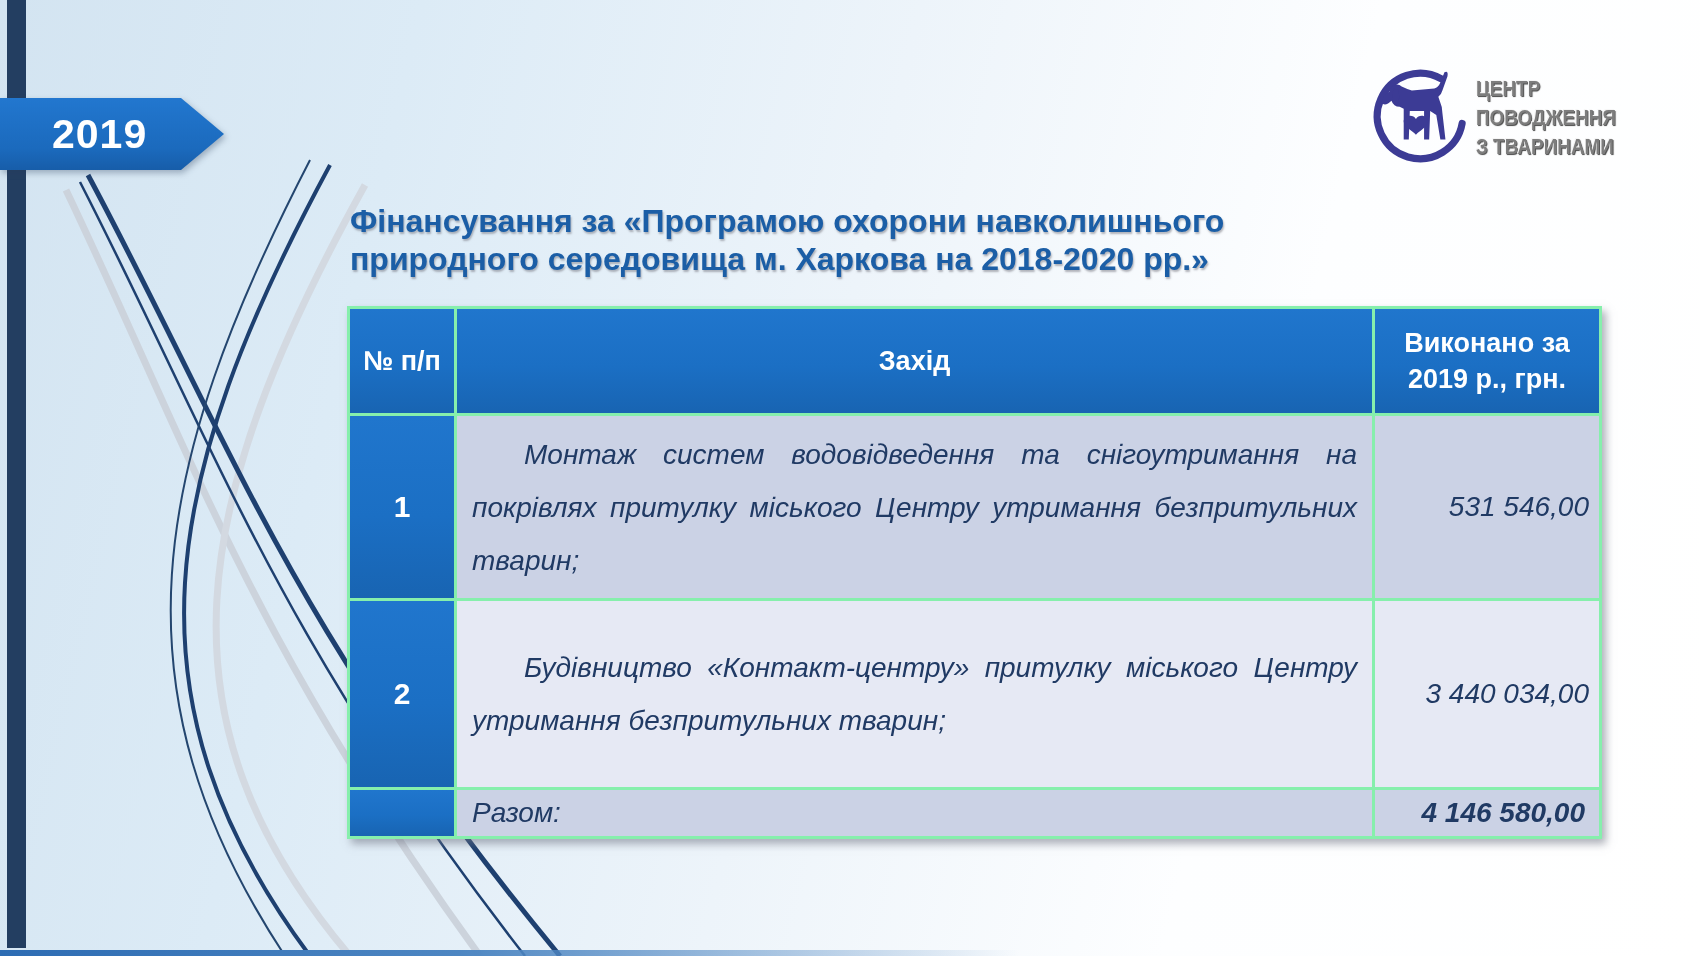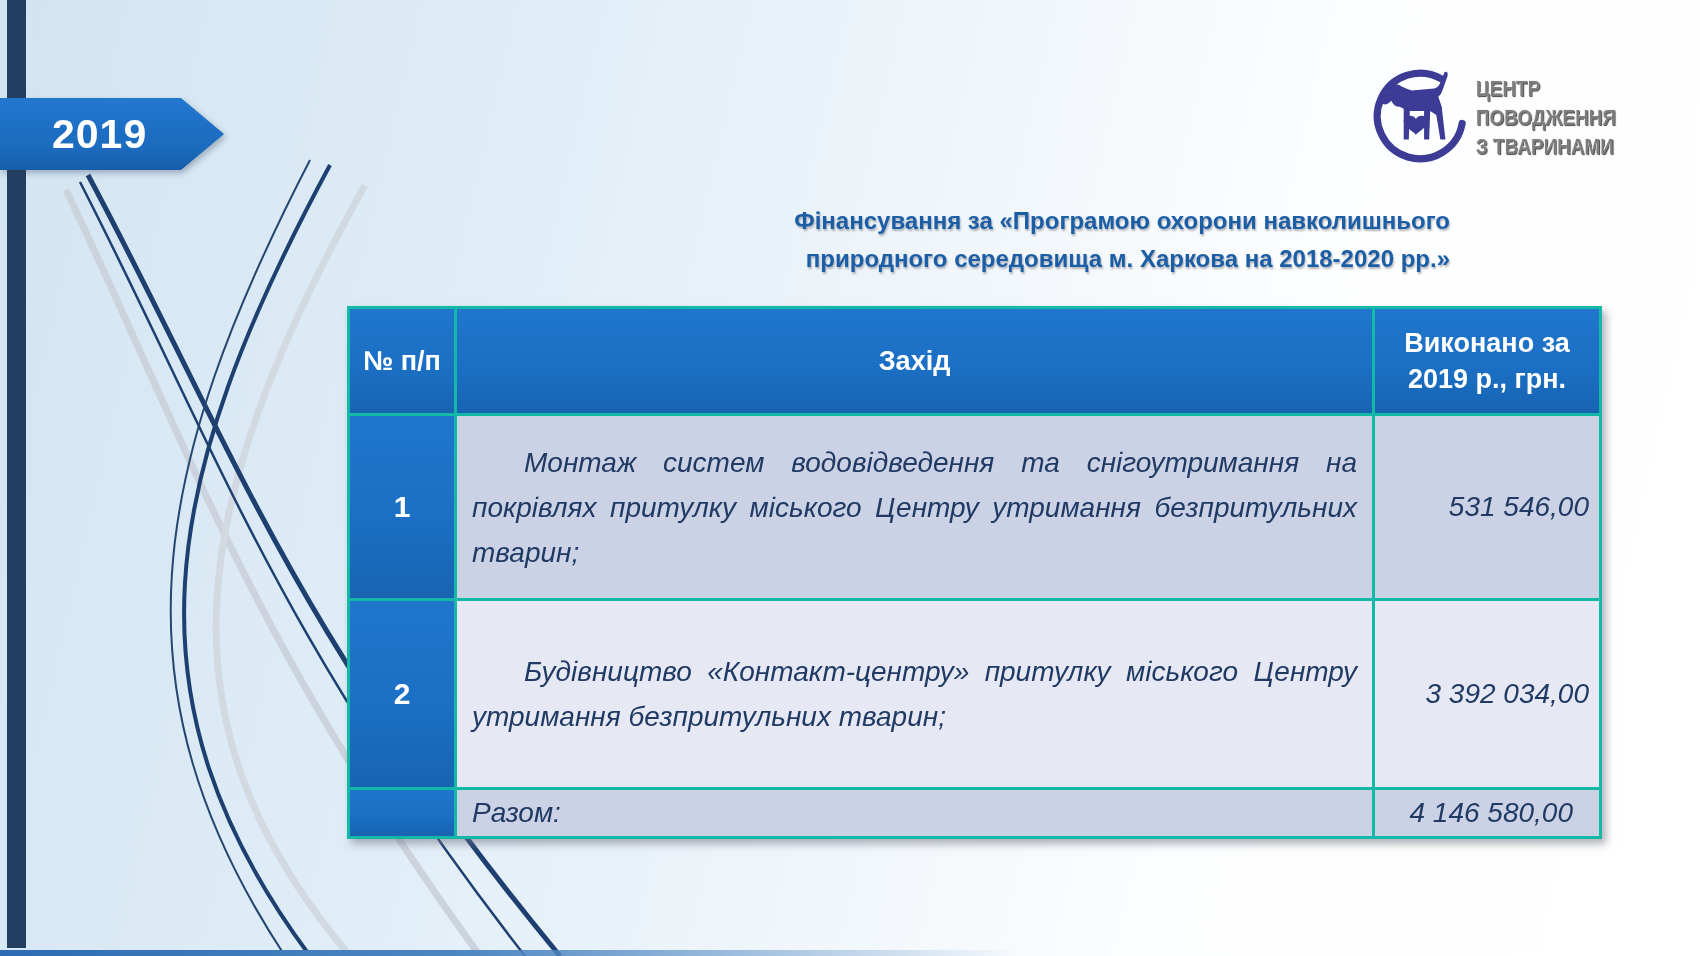--- a/index.html
+++ b/index.html
@@ -42,50 +42,50 @@
     position: absolute; left: 108px; top: 16px;
     font-weight: bold; font-size: 22px; line-height: 29px;
     color: #7d7d7d; letter-spacing: 0px; white-space: nowrap;
     transform: scaleX(0.86); transform-origin: left top;
     text-shadow: -1px -1px 0 #f5f5f5, 1px 1px 1px #4a4a4a;
   }
 
   
   .title {
     position: absolute; left: 350px; top: 202px; width: 1100px;
-    text-align: right; color: #1b5ea6; font-weight: bold; font-size: 24px; line-height: 38px;
+    text-align: left; color: #1b5ea6; font-weight: bold; font-size: 32px; line-height: 38px;
     text-shadow: 1px 2px 2px rgba(110,110,120,0.5);
   }
 
   
   .fin-table {
     position: absolute; left: 347px; top: 306px; width: 1255px;
-    background: #14b8a6; padding: 3px;
+    background: #86efac; padding: 3px;
     display: grid;
     grid-template-columns: 104px 915px 224px;
     grid-template-rows: 104px 182px 186px 46px;
     gap: 3px;
     box-shadow: 4px 5px 8px rgba(110,115,130,0.55);
   }
   .cell-blue {
     background: linear-gradient(180deg, #2076cd 0%, #1b6fc4 55%, #1864b2 100%);
     color: #ffffff; font-weight: bold;
     display: flex; align-items: center; justify-content: center; text-align: center;
   }
   .hdr { font-size: 27px; line-height: 36px; }
   .num-cell { font-size: 30px; }
   .cell-body { color: #203a64; font-style: italic; font-size: 28px; display: flex; align-items: center; }
   .bg-dark  { background: #cbd2e5; }
   .bg-light { background: #e6e9f4; }
   .activity-cell p {
-    width: 100%; text-align: justify; text-indent: 52px; line-height: 45px; padding: 0 15px;
+    width: 100%; text-align: justify; text-indent: 52px; line-height: 53px; padding: 0 15px;
   }
   .amount-cell { justify-content: flex-end; padding-right: 10px; }
   .total-label-cell { font-weight: normal; padding-left: 15px; }
-  .total-amount-cell { font-weight: normal; justify-content: flex-end; padding-right: 26px; }
+  .total-amount-cell { font-weight: bold; justify-content: flex-end; padding-right: 14px; }
 
   
   .bottom-strip {
     position: absolute; left: 0; bottom: 0; height: 6px; width: 60%;
     background: linear-gradient(to right, #2d6cb3 0%, #4d86c2 45%, rgba(255,255,255,0) 100%);
   }
 </style>
 </head>
 <body>
 
@@ -134,20 +134,20 @@
   <div class="cell-blue num-cell">1</div>
   <div class="cell-body bg-dark activity-cell">
     <p>Монтаж систем водовідведення та снігоутримання на покрівлях притулку міського Центру утримання безпритульних тварин;</p>
   </div>
   <div class="cell-body bg-dark amount-cell">531 546,00</div>
 
   <div class="cell-blue num-cell">2</div>
   <div class="cell-body bg-light activity-cell">
     <p>Будівництво «Контакт-центру» притулку міського Центру утримання безпритульних тварин;</p>
   </div>
-  <div class="cell-body bg-light amount-cell">3 392 034,00</div>
+  <div class="cell-body bg-light amount-cell">3 440 034,00</div>
 
   <div class="cell-blue"></div>
   <div class="cell-body bg-dark total-label-cell">Разом:</div>
   <div class="cell-body bg-dark total-amount-cell">4 146 580,00</div>
 </div>
 
 <div class="bottom-strip"></div>
 
 </body></html>

